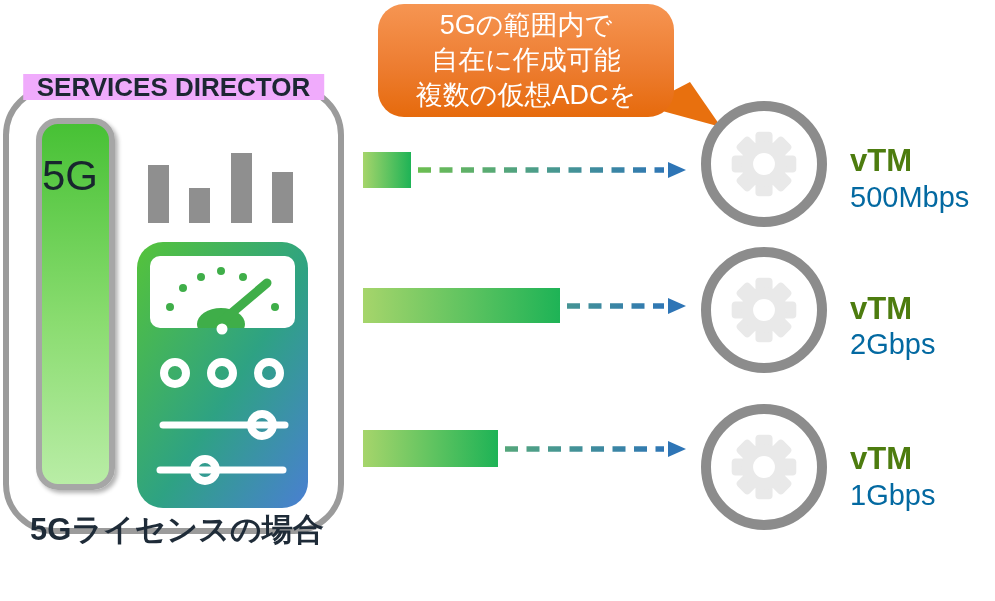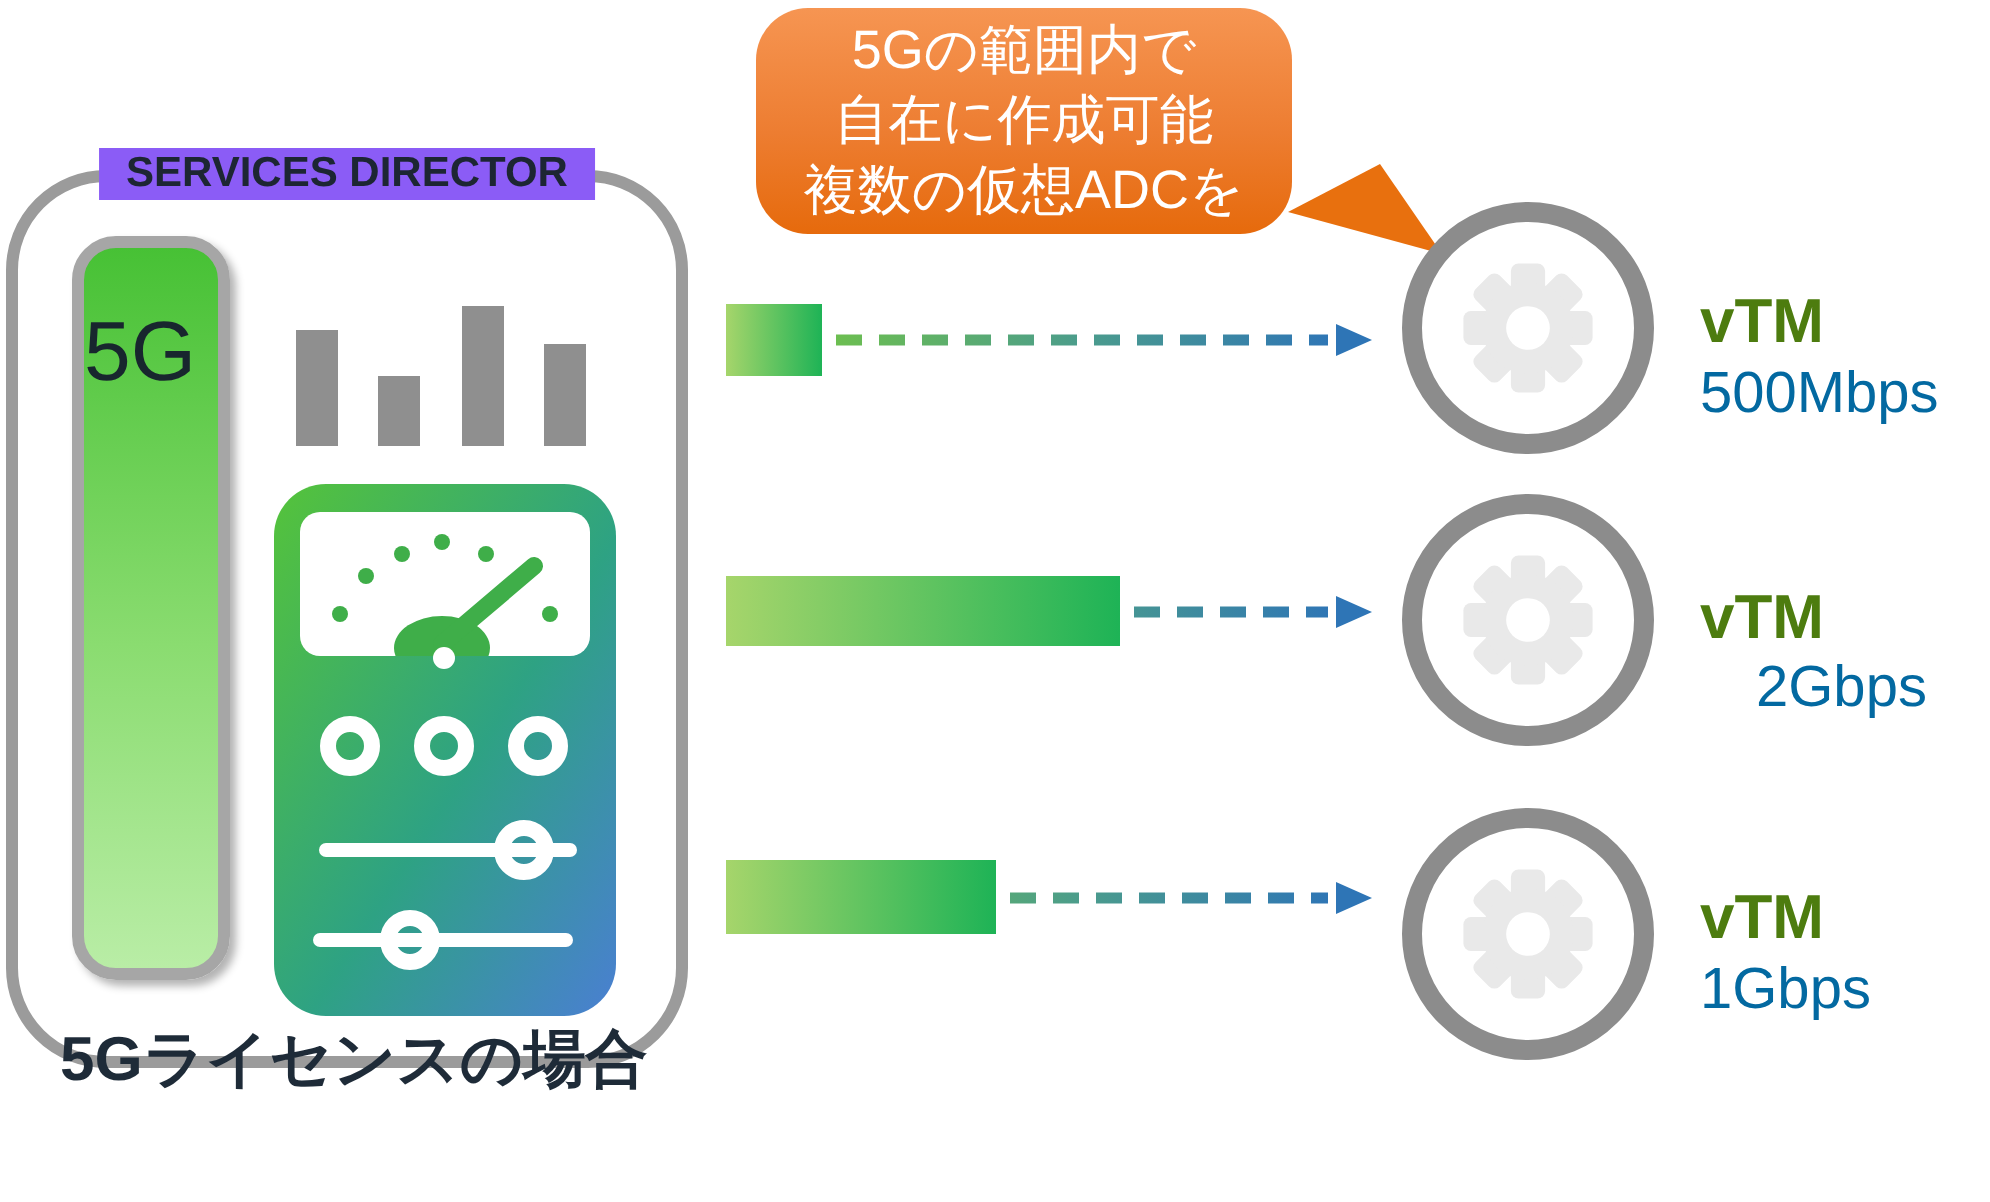--- a/index.html
+++ b/index.html
@@ -5,36 +5,36 @@
   * { margin:0; padding:0; box-sizing:border-box; }
   html,body { background:#fff; }
   body { font-family:"Liberation Sans", sans-serif; }
   .canvas { position:relative; width:995px; height:601px; background:#fff; overflow:hidden; }
 
   
   .overlay { position:absolute; left:0; top:0; width:995px; height:601px; z-index:1; }
 
   
   .bubble {
-    position:absolute; left:378px; top:4px; width:268px; height:113px;
+    position:absolute; left:378px; top:4px; width:296px; height:113px;
     background:linear-gradient(180deg,#f69552 0%, #ed7d31 55%, #e66a0c 100%);
     border-radius:26px; z-index:2;
     display:flex; flex-direction:column; justify-content:center; align-items:center;
     color:#ffffff; font-size:27px; line-height:35px; font-weight:500; text-align:center;
   }
 
   
   .director-box {
     position:absolute; left:3px; top:85px; width:341px; height:449px;
     border:6px solid #9b9b9b; border-radius:50px; z-index:0;
   }
   .director-legend {
     position:absolute; left:50%; top:-17px; transform:translateX(-50%);
-    background:#8b5cf6; padding:0 14px; white-space:nowrap;
-    font-size:21px; line-height:26px; font-weight:600; color:#1d2633;
+    background:#f0abfc; padding:0 14px; white-space:nowrap;
+    font-size:26px; line-height:26px; font-weight:600; color:#1d2633;
   }
 
   
   .license-bar {
     position:absolute; left:36px; top:118px; width:79px; height:372px;
     background:linear-gradient(180deg,#47c135 0%, #8adc70 55%, #b9eda6 100%);
     border:6px solid #a6a6a6; border-radius:22px;
     box-shadow:3px 3px 4px rgba(0,0,0,0.30);
     display:flex; justify-content:flex-start; z-index:1;
   }
@@ -180,21 +180,21 @@
         <rect x="-9" y="-34" width="18" height="68" rx="4"></rect>
         <rect x="-9" y="-34" width="18" height="68" rx="4" transform="rotate(45)"></rect>
         <rect x="-9" y="-34" width="18" height="68" rx="4" transform="rotate(90)"></rect>
         <rect x="-9" y="-34" width="18" height="68" rx="4" transform="rotate(135)"></rect>
         <circle r="24"></circle>
       </g>
       <circle r="11.5" fill="#ffffff"></circle>
     </svg>
   </div>
   <div class="vtm-name" style="top:291px;">vTM</div>
-  <div class="vtm-speed" style="top:328px;margin-left:28px;">2Gbps</div>
+  <div class="vtm-speed" style="top:328px;">2Gbps</div>
 
   <div class="flow-bar" style="top: 430px; height: 37px; width: 135px;"></div>
   <div class="vtm-circle" style="top:404px;">
     <svg width="76" height="76" viewBox="-40 -40 80 80">
       <g fill="#e9e9e9">
         <rect x="-9" y="-34" width="18" height="68" rx="4"></rect>
         <rect x="-9" y="-34" width="18" height="68" rx="4" transform="rotate(45)"></rect>
         <rect x="-9" y="-34" width="18" height="68" rx="4" transform="rotate(90)"></rect>
         <rect x="-9" y="-34" width="18" height="68" rx="4" transform="rotate(135)"></rect>
         <circle r="24"></circle>

